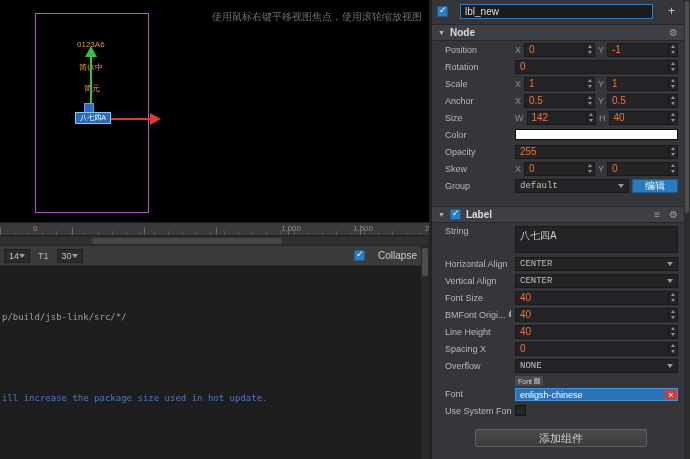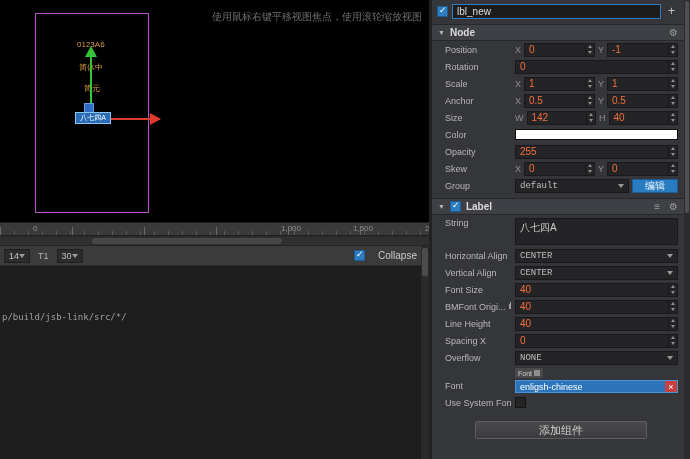--- a/index.html
+++ b/index.html
@@ -54,21 +54,21 @@
   .vscroll{position:absolute;left:421px;top:246px;width:8px;height:213px;background:#2a2a2a;}
   .vthumb{margin:2px 1px;height:28px;background:#4c4c4c;border-radius:2px;}
 
   .divider{position:absolute;left:429px;top:0;width:3px;height:459px;background:#222;}
 
   
   .inspector{position:absolute;left:432px;top:0;width:258px;height:459px;background:#35363a;overflow:hidden;}
   .insp-scrollbar{position:absolute;right:0;top:0;width:6px;height:459px;background:#2c2c2e;}
   .insp-thumb{margin:1px;height:212px;background:#505053;border-radius:2px;}
 
-  .name-row{display:flex;align-items:center;gap:4px;padding:3px 12px 0 5px;height:19px;}
+  .name-row{display:flex;align-items:center;gap:12px;padding:3px 12px 0 5px;height:19px;}
   .name-input{flex:1;height:15px;background:#1c1c1c;border:1px solid #2d7dc0;color:#dedede;font-size:10px;
     display:flex;align-items:center;padding-left:4px;}
   .plus-btn{width:13px;color:#c5c5c5;font-size:12px;text-align:center;}
 
   .section-header{display:flex;align-items:center;gap:5px;height:17px;margin-top:5px;background:#3e4045;
     border-top:1px solid #26272a;border-bottom:1px solid #26272a;padding:0 12px 0 6px;}
   .collapse-tri{font-size:7px;color:#b5b5b5;}
   .section-title{font-size:10px;font-weight:bold;color:#dcdcdc;}
   .hdr-spacer{flex:1;}
   .hdr-icon{font-size:10px;color:#9a9a9a;margin-left:4px;}
@@ -153,20 +153,21 @@
         <div class="dd">
           <span>30</span>
           <i class="tri-down"></i>
         </div>
         <div class="tb-spacer"></div>
         <div class="cb checked"></div>
         <span class="collapse-label">Collapse</span>
       </div>
       <div class="console-body">
         <div class="code-line-0">p/build/jsb-link/src/*/</div>
+        <div class="code-line-1">ill increase the package size used in hot update.</div>
       </div>
     </div>
 
     <div class="vscroll">
       <div class="vthumb"></div>
     </div>
   </div>
 
   <div class="divider"></div>
 
@@ -400,21 +401,21 @@
         </div>
       <div class="fields">
         <div class="select">
           <span class="sel-val">default</span>
           <i class="tri-down"></i>
         </div>
         <div class="edit-btn">编辑</div>
       </div>
     </div>
 
-    <div class="section-header" style="margin-top:4px;">
+    <div class="section-header" style="margin-top:12px;">
       <span class="collapse-tri">▼</span>
       <div class="cb checked"></div>
       <span class="section-title">Label</span>
       <span class="hdr-spacer"></span>
       <span class="hdr-icon">≡</span>
       <span class="hdr-icon">⚙</span>
     </div>
 
     <div class="prop-row row-string">
       <div class="prop-label">

